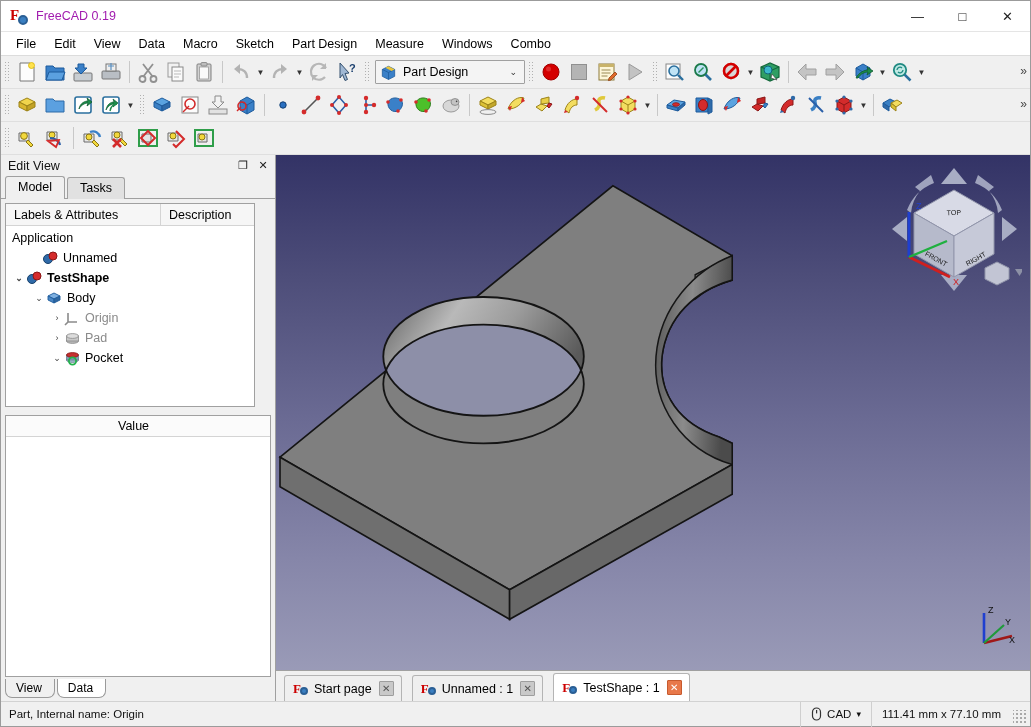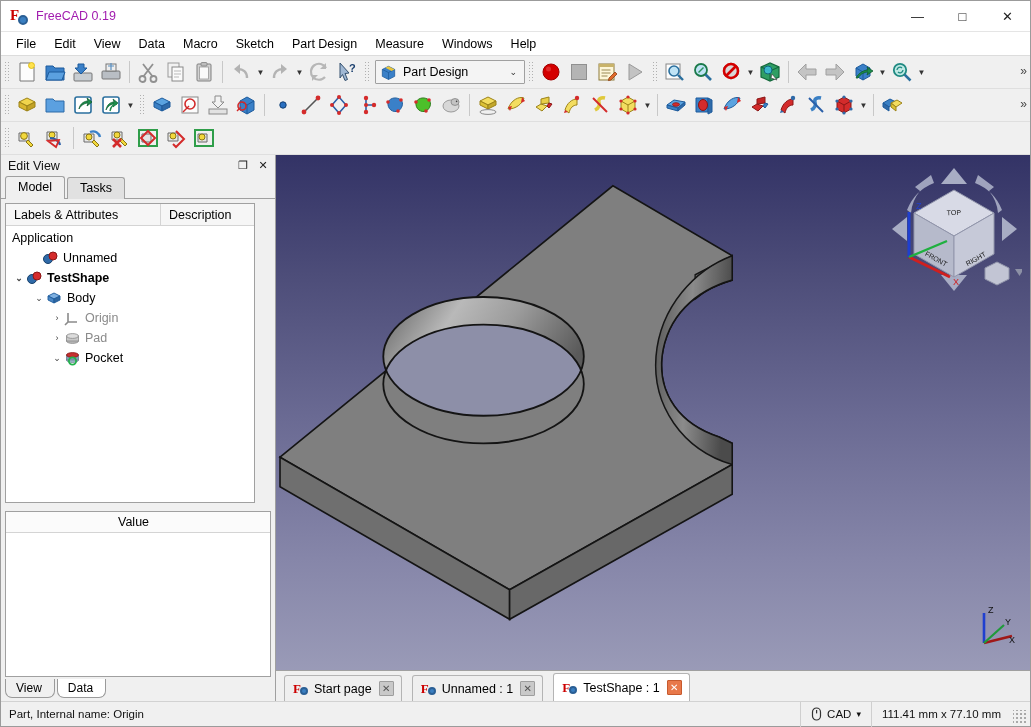--- a/index.html
+++ b/index.html
@@ -71,21 +71,21 @@
   .dock-btn { width: 16px; height: 16px; display:flex; align-items:center;
               justify-content:center; color:#222; font-size:11px; margin-left:4px; }
 
   .tabrow { height: 23px; display: flex; align-items: flex-end; padding-left: 4px;
             border-bottom: 1px solid #a0a0a0; flex:0 0 23px; }
   .tab { padding: 3px 12px 4px; font-size: 12.5px; border: 1px solid #a0a0a0;
          border-bottom: none; background: #e1e1e1; color:#000;
          border-radius: 3px 3px 0 0; margin-right: 2px; position: relative; top: 1px; }
   .tab.active { background: #f0f0f0; padding-bottom: 5px; }
 
-  .treebox { flex: 0 0 auto; height: 300px; margin: 4px 20px 0 4px;
+  .treebox { flex: 0 0 auto; height: 204px; margin: 4px 20px 0 4px;
              background: #ffffff; border: 1px solid #a0a0a0;
              display: flex; flex-direction: column; overflow: hidden; }
   .th-row { display: flex; height: 22px; border-bottom: 1px solid #d4d4d4;
             background: #f6f6f6; flex:0 0 22px; }
   .th { font-size: 12.5px; color: #000; display: flex; align-items: center;
         padding-left: 8px; }
   .th.c1 { width: 155px; flex:0 0 155px; border-right: 1px solid #d4d4d4; }
   .th.c2 { flex: 1 1 auto; }
   .tree { flex: 1 1 auto; padding-top: 2px; }
   .trow { height: 20px; display: flex; align-items: center; font-size: 12.5px;
@@ -169,21 +169,21 @@
   <div class="menubar">
     <div class="menu-item">File</div>
     <div class="menu-item">Edit</div>
     <div class="menu-item">View</div>
     <div class="menu-item">Data</div>
     <div class="menu-item">Macro</div>
     <div class="menu-item">Sketch</div>
     <div class="menu-item">Part Design</div>
     <div class="menu-item">Measure</div>
     <div class="menu-item">Windows</div>
-    <div class="menu-item">Help</div>
+    <div class="menu-item">Combo</div>
   </div>
 
   <div class="toolbars">
 
     <div class="tbrow">
       <div class="grip"></div>
 
       <div class="tbtn">
         <svg class="ic" viewBox="0 0 22 22">
             <path d="M4 2h10l4 4v14H4z" fill="#fdfdfd" stroke="#777" stroke-width="1"></path>

